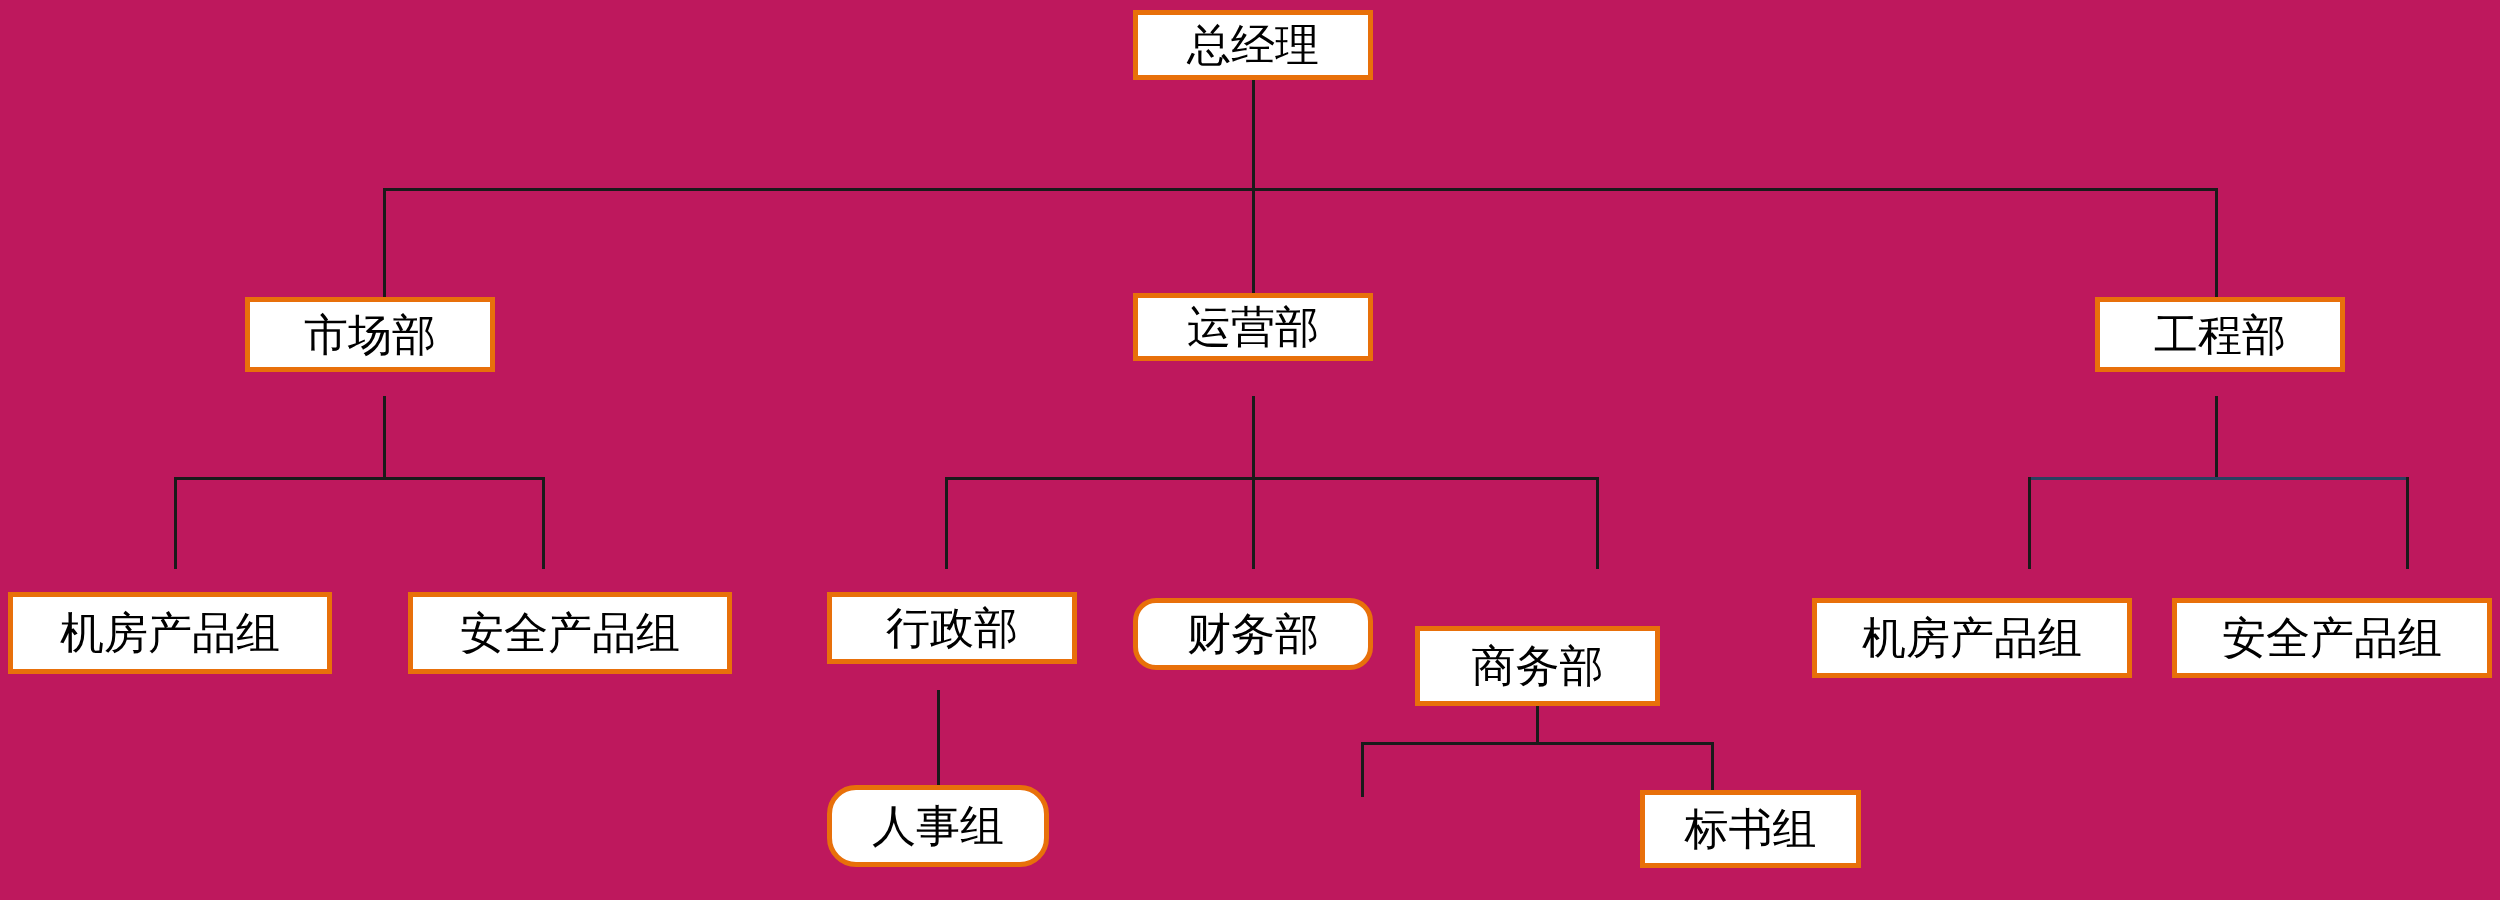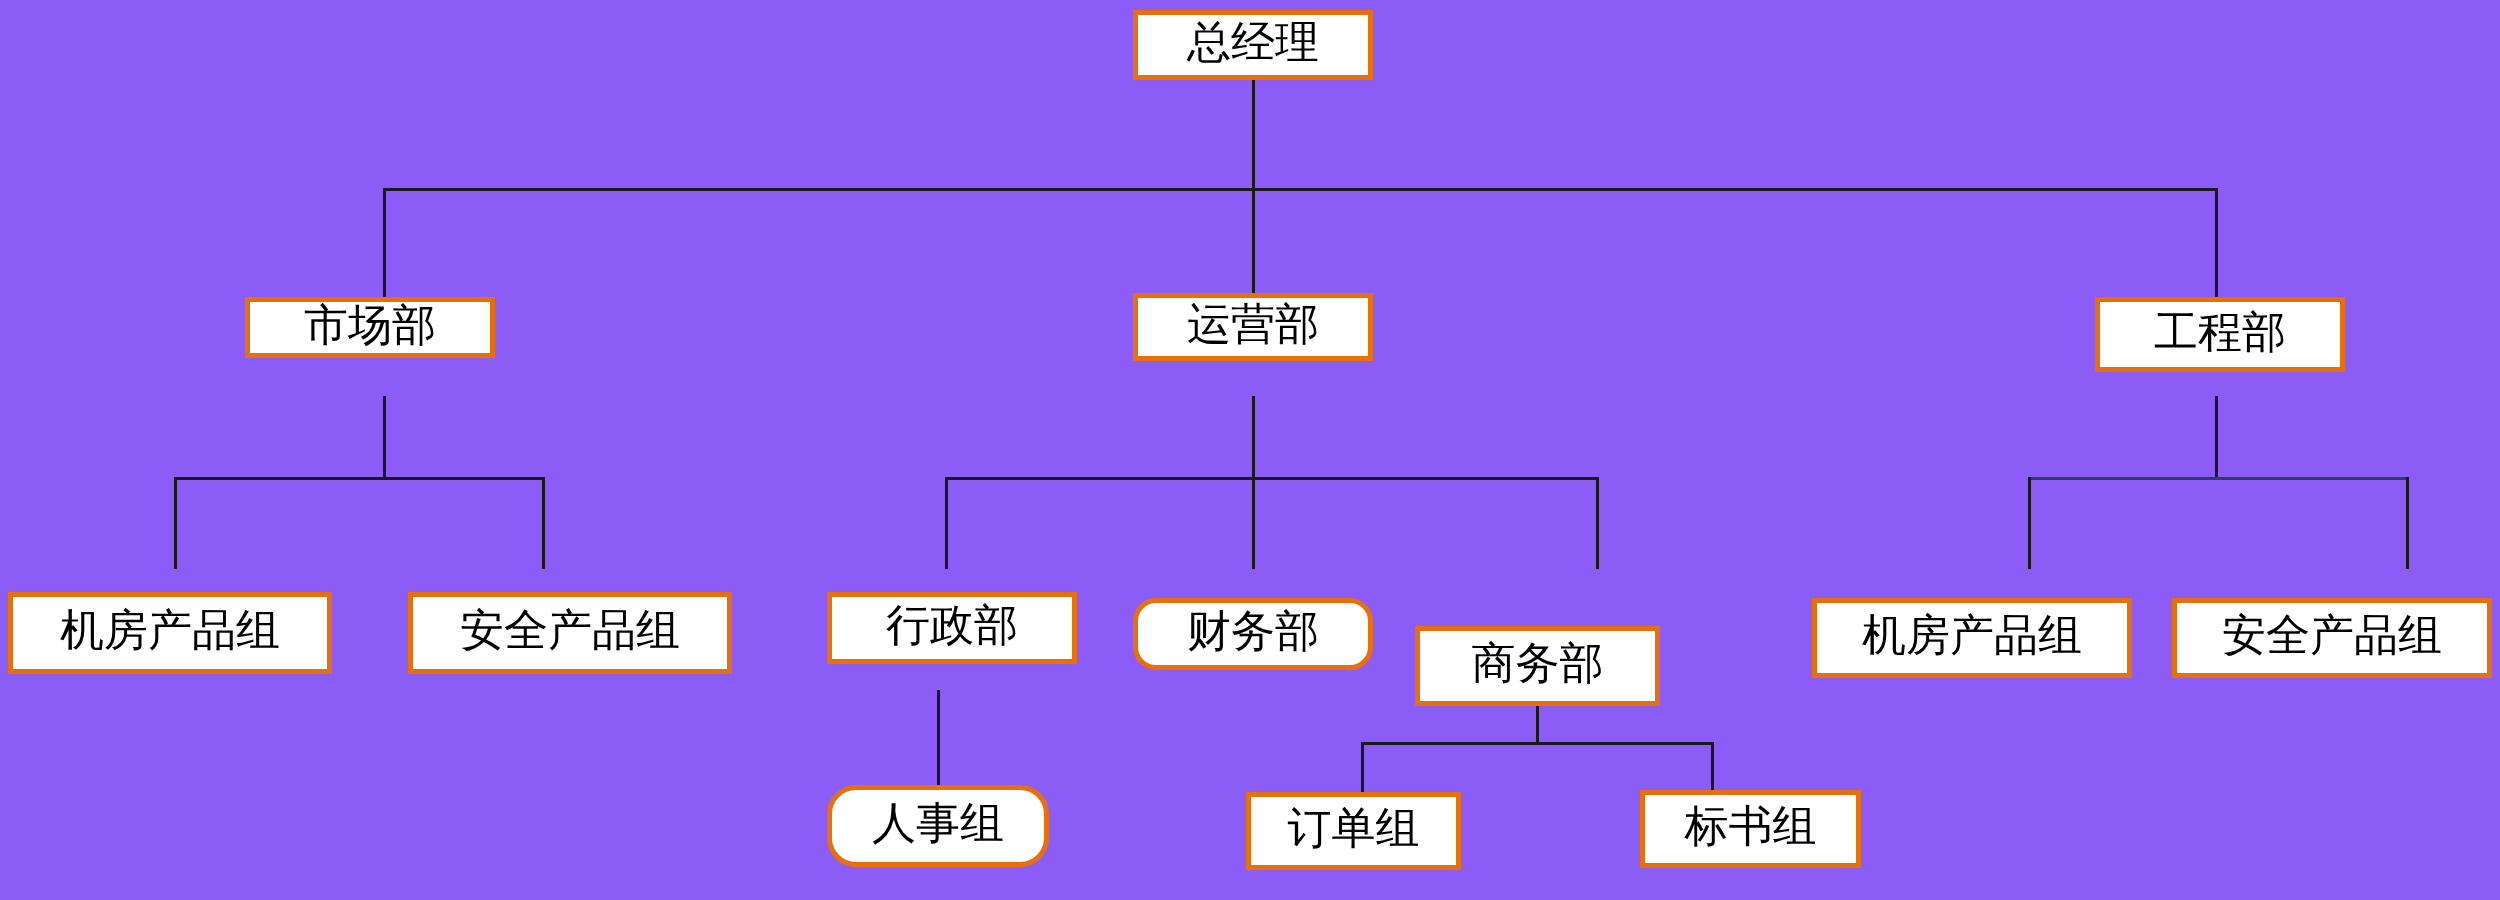--- a/index.html
+++ b/index.html
@@ -5,23 +5,23 @@
 <style>
   html, body {
     margin: 0;
     padding: 0;
     background: #ffffff;
   }
   #chart-root {
     position: relative;
     width: 2500px;
     height: 900px;
-    background: #8b5cf6;
+    background: #be185d;
     overflow: hidden;
-    font-family: Liberation Mono, monospace;
+    font-family: Liberation Sans, sans-serif;
   }
   .node {
     position: absolute;
     box-sizing: border-box;
     background: #ffffff;
     border: 5px solid #E8700A;
     display: flex;
     align-items: center;
     justify-content: center;
     text-align: center;
@@ -74,21 +74,21 @@
 
   <div class="conn conn-v" style="left:1536px; top:690px; height:54px;"></div>
   <div class="conn conn-h" style="left:1361px; top:742px; width:353px;"></div>
   <div class="conn conn-v" style="left:1361px; top:742px; height:55px;"></div>
   <div class="conn conn-v" style="left:1711px; top:742px; height:55px;"></div>
 
   <div class="node" style="left:1133px; top:10px; width:240px; height:70px; font-size:44px;">
     <span class="node-label">总经理</span>
   </div>
 
-  <div class="node" style="left:245px; top:297px; width:250px; height:61px; font-size:44px;">
+  <div class="node" style="left:245px; top:297px; width:250px; height:75px; font-size:44px;">
     <span class="node-label">市场部</span>
   </div>
 
   <div class="node" style="left:1133px; top:293px; width:240px; height:68px; font-size:44px;">
     <span class="node-label">运营部</span>
   </div>
 
   <div class="node" style="left:2095px; top:297px; width:250px; height:75px; font-size:44px;">
     <span class="node-label">工程部</span>
   </div>
@@ -118,21 +118,18 @@
   </div>
 
   <div class="node" style="left:2172px; top:598px; width:320px; height:80px; font-size:44px;">
     <span class="node-label">安全产品组</span>
   </div>
 
   <div class="node" style="left:827px; top:785px; width:222px; height:82px; font-size:44px;border-radius:29px;">
     <span class="node-label">人事组</span>
   </div>
 
-  <div class="node" style="left:1246px; top:792px; width:215px; height:78px; font-size:44px;">
-    <span class="node-label">订单组</span>
-  </div>
 
   <div class="node" style="left:1640px; top:790px; width:221px; height:78px; font-size:44px;">
     <span class="node-label">标书组</span>
   </div>
 
 </div>
 
 </body></html>

